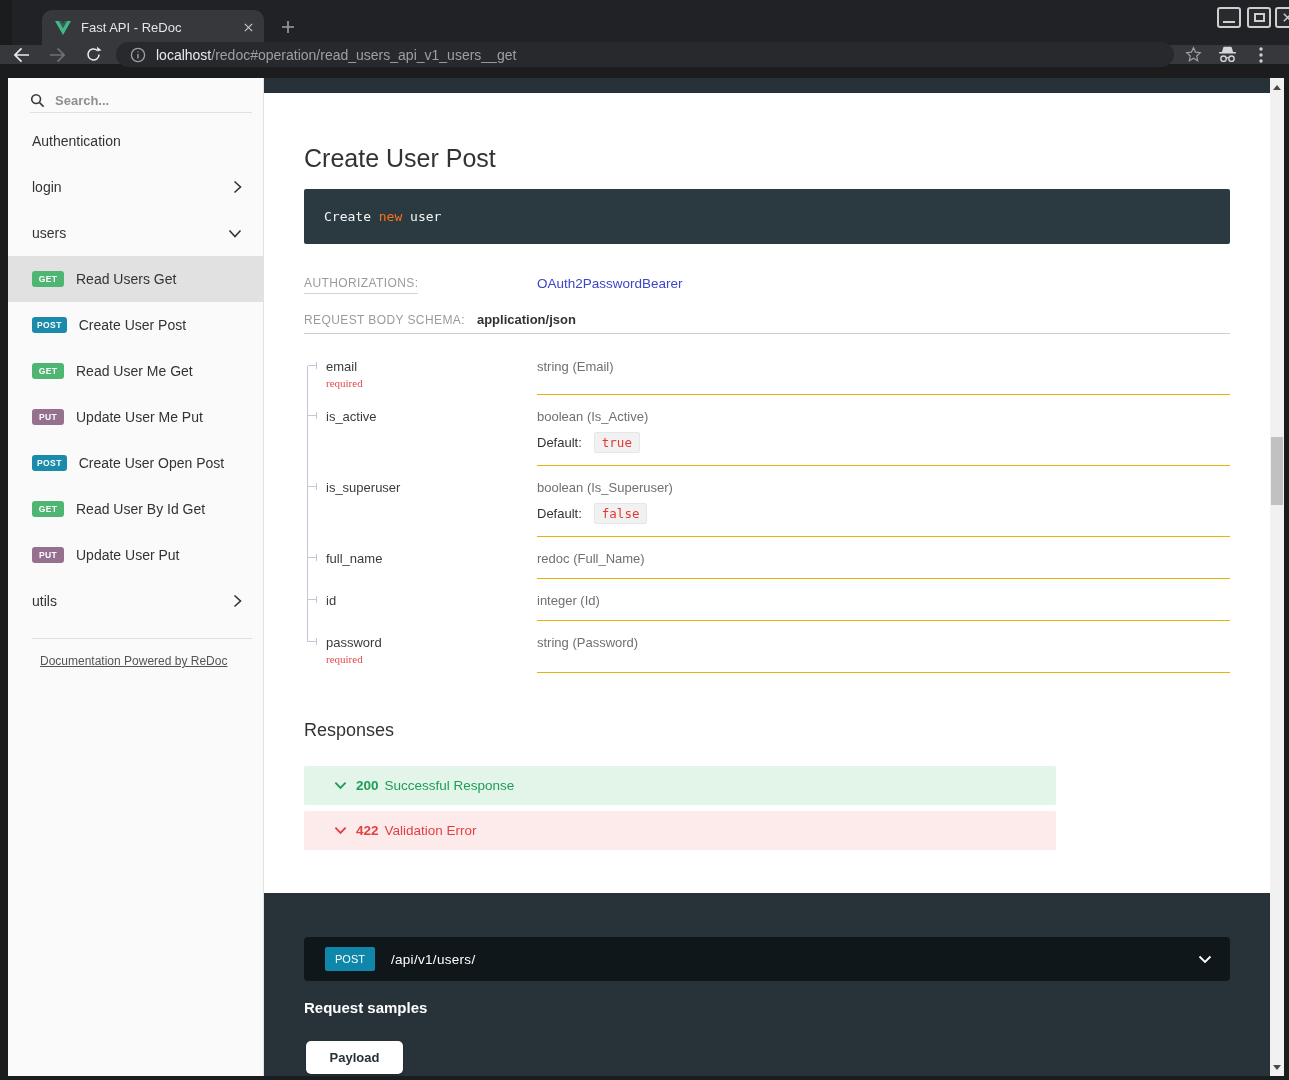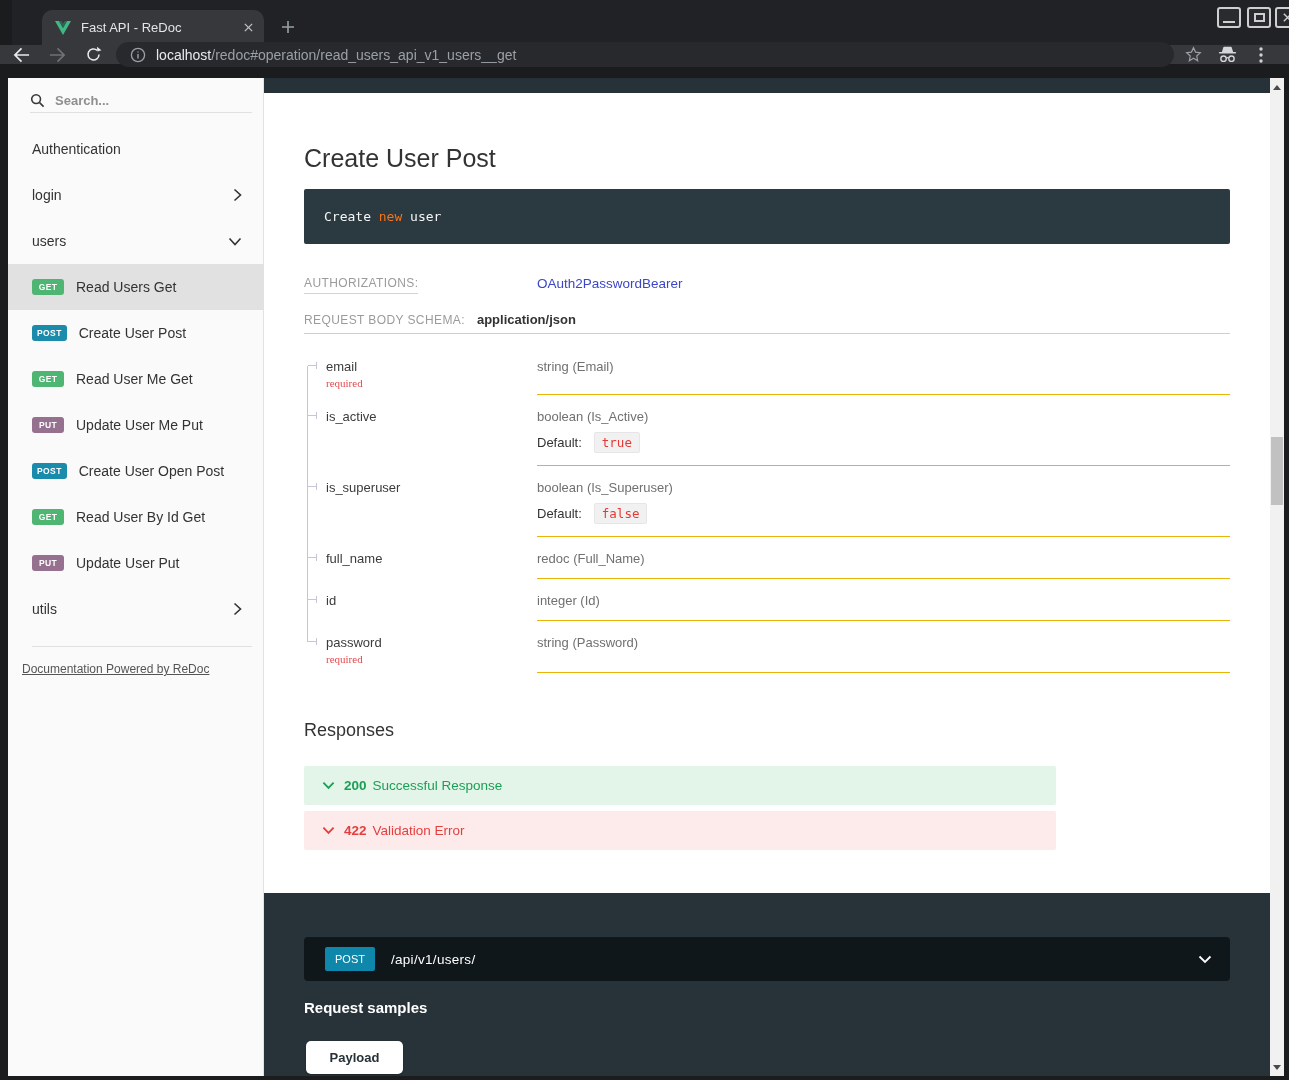--- a/index.html
+++ b/index.html
@@ -30,31 +30,31 @@
   .tbicon { width:30px; height:28px; display:flex; align-items:center; justify-content:center; margin-left:4px; }
 
   
   .sidebar { position:absolute; left:8px; top:78px; width:256px; height:998px; background:#fafafa;
              border-right:1px solid #e2e2e2; }
   .searchbox { position:absolute; left:0; top:8px; width:256px; height:28px; display:flex; align-items:center; padding-left:22px; }
   .searchinput { border:0; outline:0; background:transparent; margin-left:10px; width:170px;
                  font-size:13px; font-weight:bold; color:#424242; font-family:"Liberation Sans",sans-serif; }
   .searchinput::placeholder { color:#8f8f8f; opacity:1; }
   .searchdivider { position:absolute; left:22px; top:34px; width:222px; height:1px; background:#e0e0e0; }
-  .side-list { position:absolute; left:0; top:48px; width:256px; }
+  .side-list { position:absolute; left:0; top:40px; width:256px; }
   .secrow, .oprow { height:46px; display:flex; align-items:center; padding-left:24px; cursor:pointer; }
   .seclabel { font-size:14px; color:#333; flex:1; }
   .chev { margin-right:22px; }
   .oprow.sel { background:#e1e1e1; }
   .badge { display:inline-block; min-width:32px; text-align:center; padding:3px 5px; border-radius:3px;
            color:#fff; font-size:8.5px; font-weight:bold; letter-spacing:.4px; }
   .m-get { background:#4fb573; } .m-post { background:#1b8bab; } .m-put { background:#96708f; }
   .oplabel { font-size:14px; color:#333; margin-left:12px; }
   .sidedivider { margin:14px 12px 0 24px; height:1px; background:#e0e0e0; }
-  .sidefooter { display:block; margin:15px 0 0 14px; font-size:12px; color:#555; text-decoration:underline; }
+  .sidefooter { display:block; margin:15px 0 0 32px; font-size:12px; color:#555; text-decoration:underline; }
 
   
   .main { position:absolute; left:264px; top:78px; width:1006px; height:998px; background:#ffffff; overflow:hidden; }
   .topstrip { position:absolute; left:0; top:0; width:1006px; height:15px; background:#263238; }
   .h1 { position:absolute; left:40px; top:66px; font-size:25px; font-weight:400; color:#333; }
   .codeblock { position:absolute; left:40px; top:111px; width:926px; height:55px; background:#2b3a40; border-radius:2px;
                display:flex; align-items:center; padding-left:20px;
                font-family:"DejaVu Sans Mono",monospace; font-size:13px; color:#f5f5f5; white-space:pre; }
   .kw { color:#f97316; }
   .authrow { position:absolute; left:40px; top:198px; display:flex; align-items:flex-start; }
@@ -80,21 +80,21 @@
   .fcol-type { flex:1; padding:9px 0 12px 0; border-bottom:1px solid #eab308; }
   .fieldrow:not(.first) .fcol-type { padding-top:14px; }
   .ftype { font-size:13px; color:#707070; }
   .fdefault { margin-top:8px; font-size:13px; color:#333; display:flex; align-items:center; }
   .dchip { font-family:"DejaVu Sans Mono",monospace; font-size:12.5px; color:#e53935; background:#f1f1f1;
            border:1px solid #e6e6e6; border-radius:2px; padding:2px 7px; margin-left:12px; }
   .r45 { min-height:45px; } .r65 { min-height:65px; } .r42 { min-height:42px; } .r52 { min-height:52px; }
 
   .resp-title { position:absolute; left:40px; top:642px; font-size:18px; font-weight:400; color:#333; }
   .respbar { position:absolute; left:40px; width:752px; height:39px; border-radius:2px; display:flex;
-             align-items:center; padding-left:18px; cursor:pointer; font-size:13.5px; }
+             align-items:center; padding-left:30px; cursor:pointer; font-size:13.5px; }
   .respbar .code { font-weight:bold; margin:0 6px 0 9px; }
   .resp200 { top:688px; background:#e3f4e9; color:#1d9e55; }
   .resp422 { top:733px; background:#fdebeb; color:#e53e3e; }
 
   .darksec { position:absolute; left:0; top:815px; width:1006px; height:183px; background:#273339; }
   .reqbar { position:absolute; left:40px; top:44px; width:926px; height:44px; background:#10171b; border-radius:4px;
             display:flex; align-items:center; cursor:pointer; }
   .reqchip { margin-left:21px; background:#0f87aa; color:#fff; font-size:11px; padding:6px 10px; border-radius:2px; }
   .reqpath { color:#fff; font-size:13.5px; margin-left:16px; letter-spacing:.3px; }
   .reqchev { margin-left:auto; margin-right:18px; }

